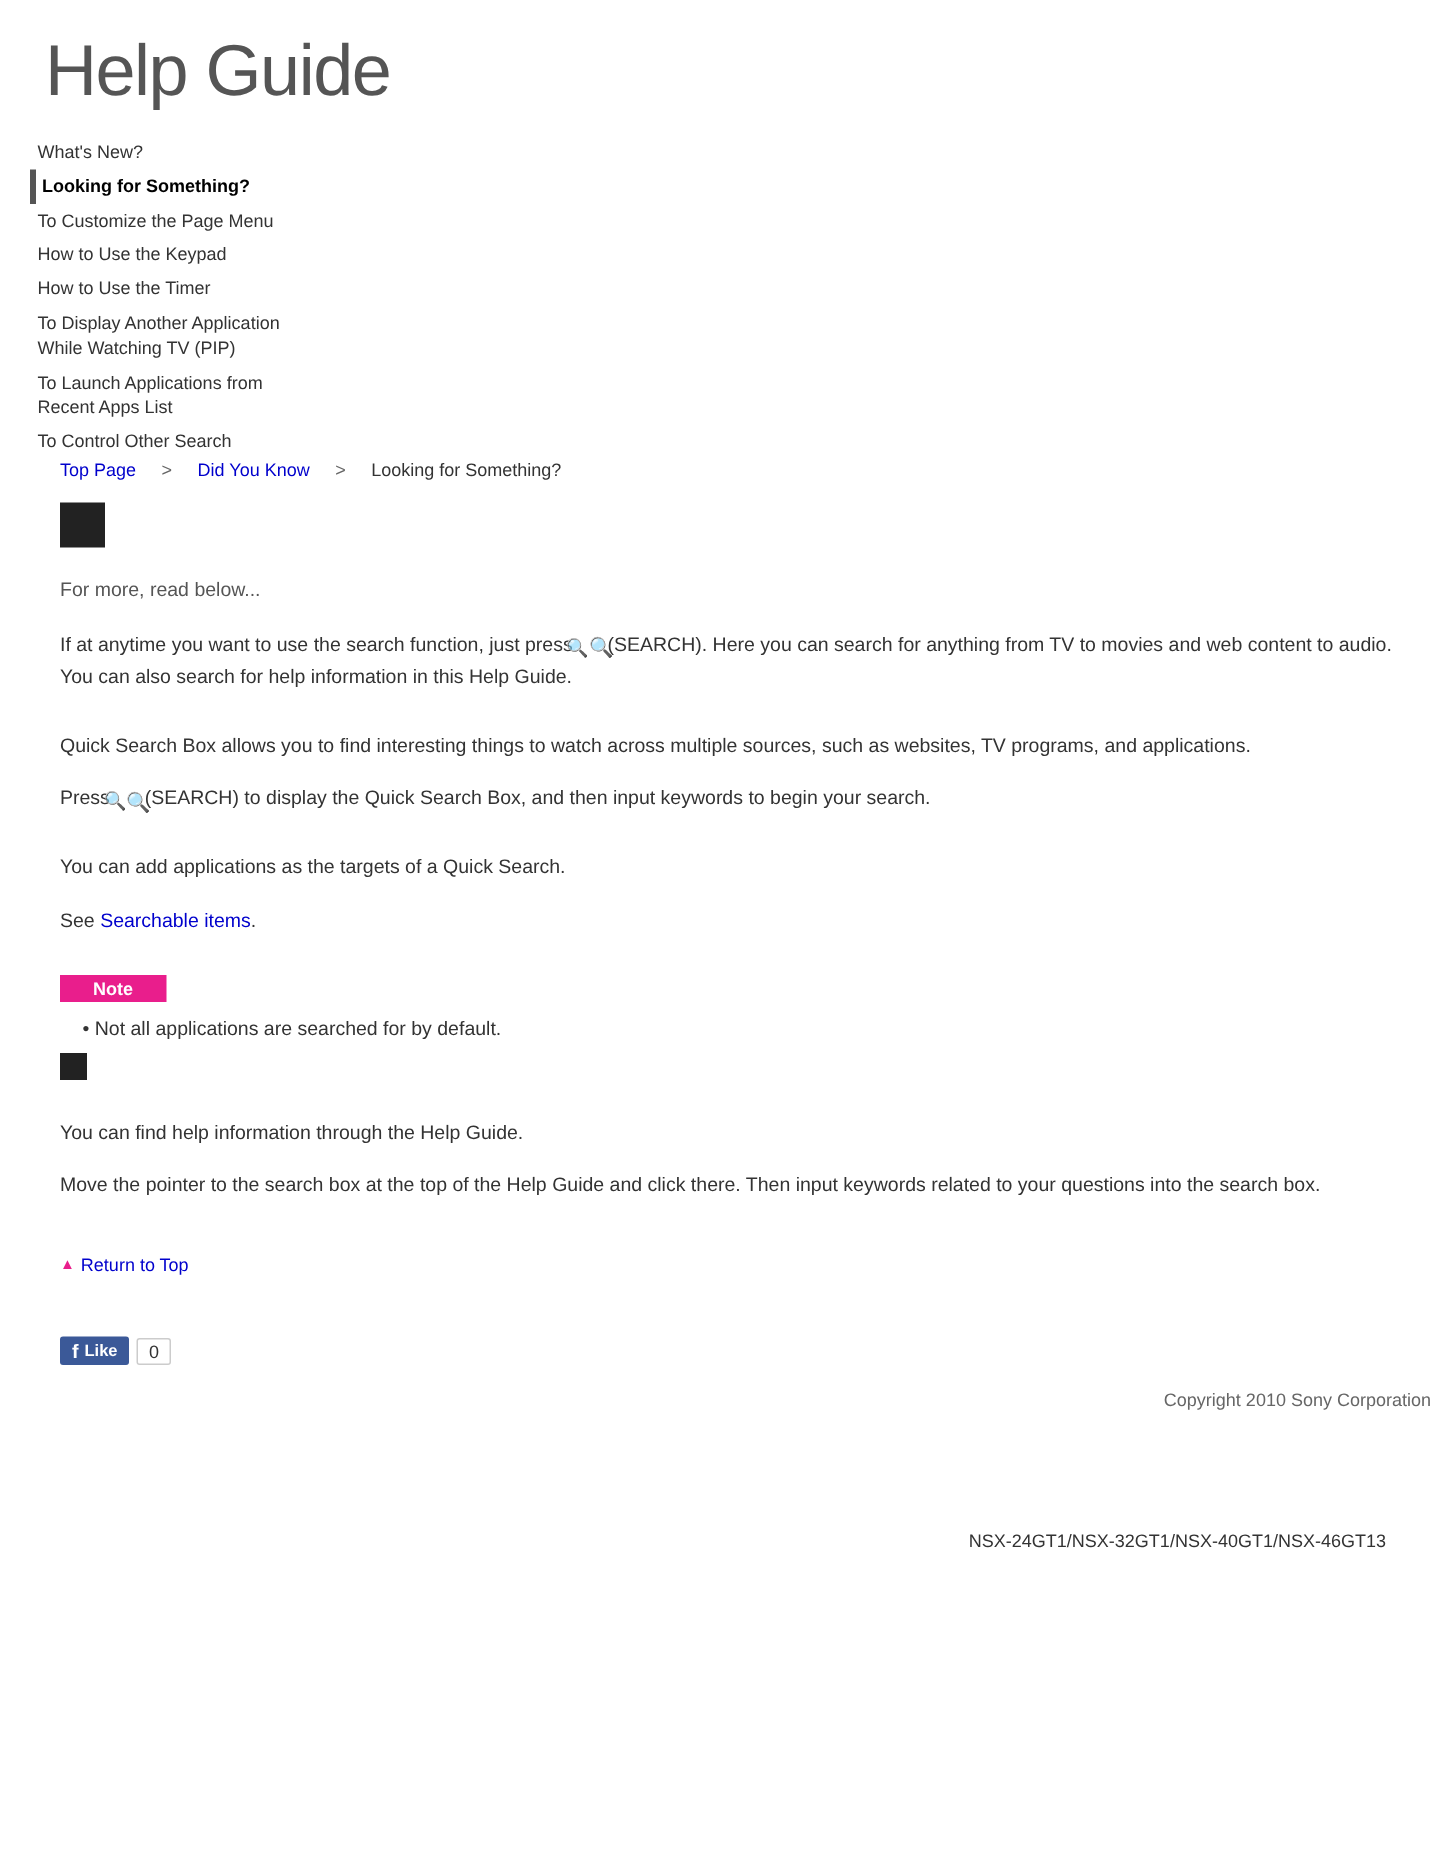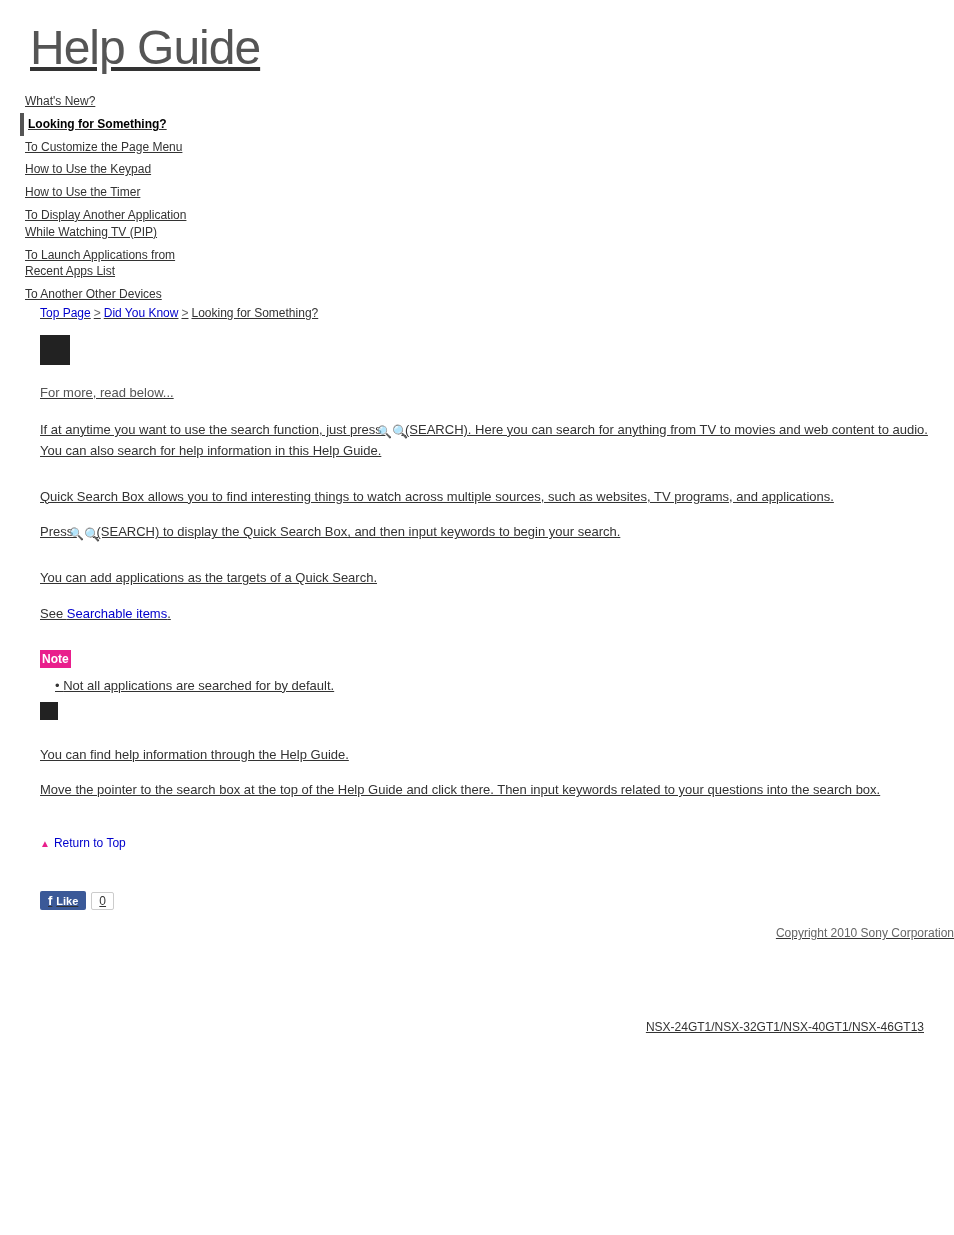--- a/index.html
+++ b/index.html
@@ -10,21 +10,20 @@
       background: #fff;
       width: 954px;
       min-height: 1235px;
     }
 
     .page-wrapper {
       width: 954px;
       min-height: 1235px;
       position: relative;
       padding-bottom: 40px;
-      text-decoration: underline;
     }
 
     
     .header {
       padding: 20px 30px 15px 30px;
     }
     .header-title {
       font-size: 48px;
       font-weight: 300;
       color: #555;
@@ -67,21 +66,21 @@
       padding-left: 20px;
     }
 
     
     .breadcrumb {
       display: flex;
       align-items: center;
       font-size: 12px;
       color: #0000cc;
       margin-bottom: 15px;
-      gap: 3px;
+      gap: 17px;
     }
     .breadcrumb a {
       color: #0000cc;
       text-decoration: none;
     }
     .breadcrumb-separator {
       color: #666;
     }
     .breadcrumb-current {
       color: #333;
@@ -139,21 +138,21 @@
       text-decoration: none;
     }
 
     
     .note-label {
       display: inline-block;
       background: #e91e8c;
       color: #fff;
       font-size: 12px;
       font-weight: bold;
-      padding: 2px 2px;
+      padding: 2px 22px;
       margin-bottom: 8px;
     }
 
     .bullet-item {
       padding-left: 15px;
       font-size: 13px;
       color: #333;
       line-height: 1.6;
     }
     .bullet-item::before {
@@ -246,21 +245,21 @@
   <div class="main-layout">
 
     <div class="sidebar">
       <a class="sidebar-item">What's New?</a>
       <a class="sidebar-item highlighted">Looking for Something?</a>
       <a class="sidebar-item">To Customize the Page Menu</a>
       <a class="sidebar-item">How to Use the Keypad</a>
       <a class="sidebar-item">How to Use the Timer</a>
       <a class="sidebar-item">To Display Another Application While Watching TV (PIP)</a>
       <a class="sidebar-item">To Launch Applications from Recent Apps List</a>
-      <a class="sidebar-item">To Another Other Devices</a>
+      <a class="sidebar-item">To Control Other Search</a>
     </div>
 
     <div class="content">
 
       
       <div class="breadcrumb">
         <a href="#">Top Page</a>
         <span class="breadcrumb-separator">&gt;</span>
         <a href="#">Did You Know</a>
         <span class="breadcrumb-separator">&gt;</span>

